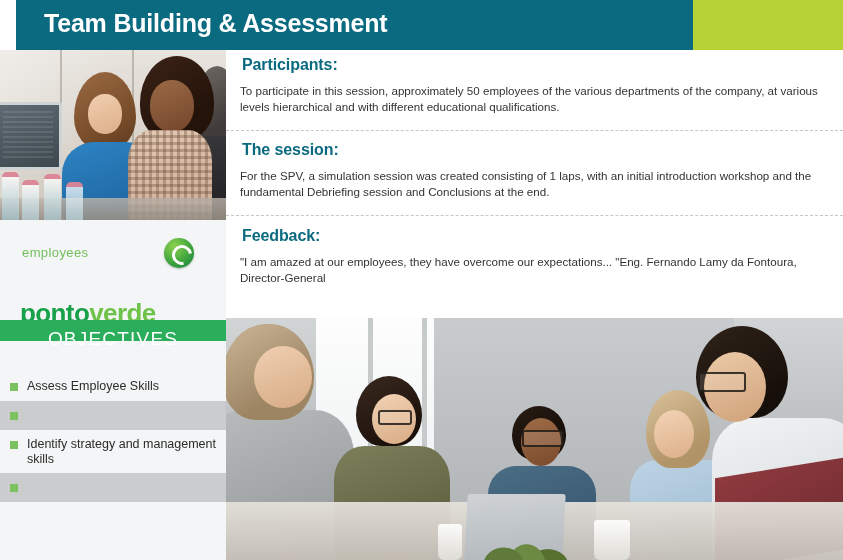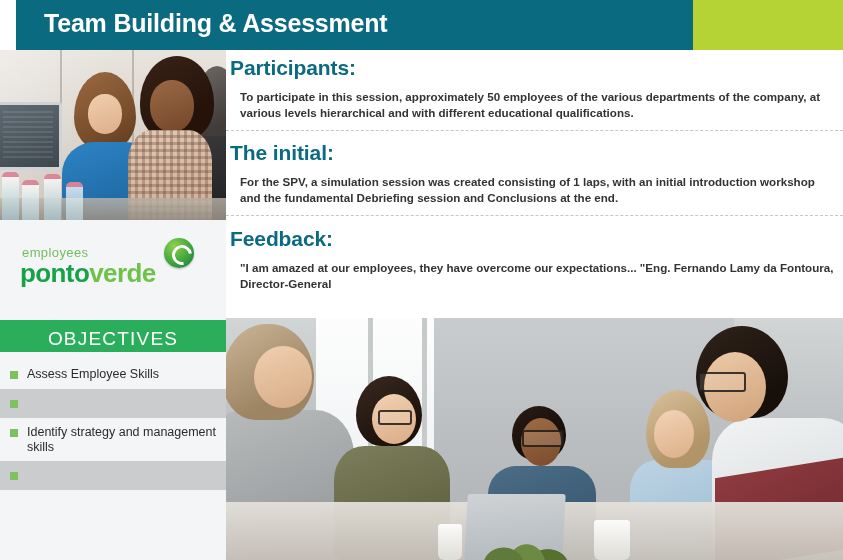--- a/index.html
+++ b/index.html
@@ -161,20 +161,21 @@
     color: #72bf5e;
     letter-spacing: 0.4px;
     line-height: 1;
     margin-left: 2px;
   }
   .logo-word {
     font-size: 26px;
     font-weight: bold;
     line-height: 1.08;
     letter-spacing: -0.6px;
+    margin-top: 40px;
   }
   .logo-ponto { color: #17a24a; }
   .logo-verde { color: #6ec24a; }
   .logo-mark {
     position: absolute;
     right: 16px; top: -8px;
     width: 30px; height: 30px;
     border-radius: 50%;
     background: radial-gradient(circle at 34% 28%, #8fd14f 0%, #49ab3f 48%, #0f7a3c 100%);
     box-shadow: 0 1px 2px rgba(0,0,0,.25);
@@ -187,31 +188,31 @@
     border: 3px solid #ffffff;
     border-right-color: transparent;
     border-radius: 50%;
     transform: rotate(35deg);
   }
 
   
   .obj-header {
     position: absolute;
     left: 0; top: 270px;
-    width: 226px; height: 32px;
+    width: 226px; height: 21px;
     background: #2bae5c;
     color: #ffffff;
     font-size: 19px;
     letter-spacing: 1.2px;
     text-align: center;
     line-height: 38px;
   }
   .obj-list {
     position: absolute;
-    left: 0; top: 310px;
+    left: 0; top: 322px;
     width: 256px;
   }
   .obj-row {
     position: relative;
     display: flex;
     align-items: flex-start;
     padding: 7px 10px 7px 10px;
     min-height: 15px;
     background: #f4f5f6;
   }
@@ -237,34 +238,33 @@
     width: 617px;
     height: 510px;
     background: #ffffff;
   }
   .section {
     position: absolute;
     left: 0;
     width: 617px;
   }
   .section-title {
-    font-size: 21px;
+    font-size: 16px;
     font-weight: bold;
     color: #0a6a80;
-    padding-left: 4px;
+    padding-left: 16px;
     letter-spacing: -0.1px;
   }
   .section-body {
     font-size: 11.6px;
     color: #333333;
     line-height: 1.35;
     padding-left: 14px;
     padding-right: 6px;
     margin-top: 9px;
-    font-weight: bold;
   }
   .divider {
     position: absolute;
     left: 0;
     width: 617px;
     height: 1px;
     border-top: 1px dashed #c6c6c6;
   }
 
   
@@ -426,21 +426,21 @@
 
   <div class="content">
 
     <div class="section" style="top:6px">
       <div class="section-title">Participants:</div>
       <div class="section-body">To participate in this session, approximately 50 employees of the various departments of the company, at various levels hierarchical and with different educational qualifications.</div>
     </div>
     <div class="divider" style="top:80px"></div>
 
     <div class="section" style="top:91px">
-      <div class="section-title">The initial:</div>
+      <div class="section-title">The session:</div>
       <div class="section-body">For the SPV, a simulation session was created consisting of 1 laps, with an initial introduction workshop and the fundamental Debriefing session and Conclusions at the end.</div>
     </div>
     <div class="divider" style="top:165px"></div>
 
     <div class="section" style="top:177px">
       <div class="section-title">Feedback:</div>
       <div class="section-body">"I am amazed at our employees, they have overcome our expectations... "Eng. Fernando Lamy da Fontoura, Director-General</div>
     </div>
 
     <div class="photo-bottom">

